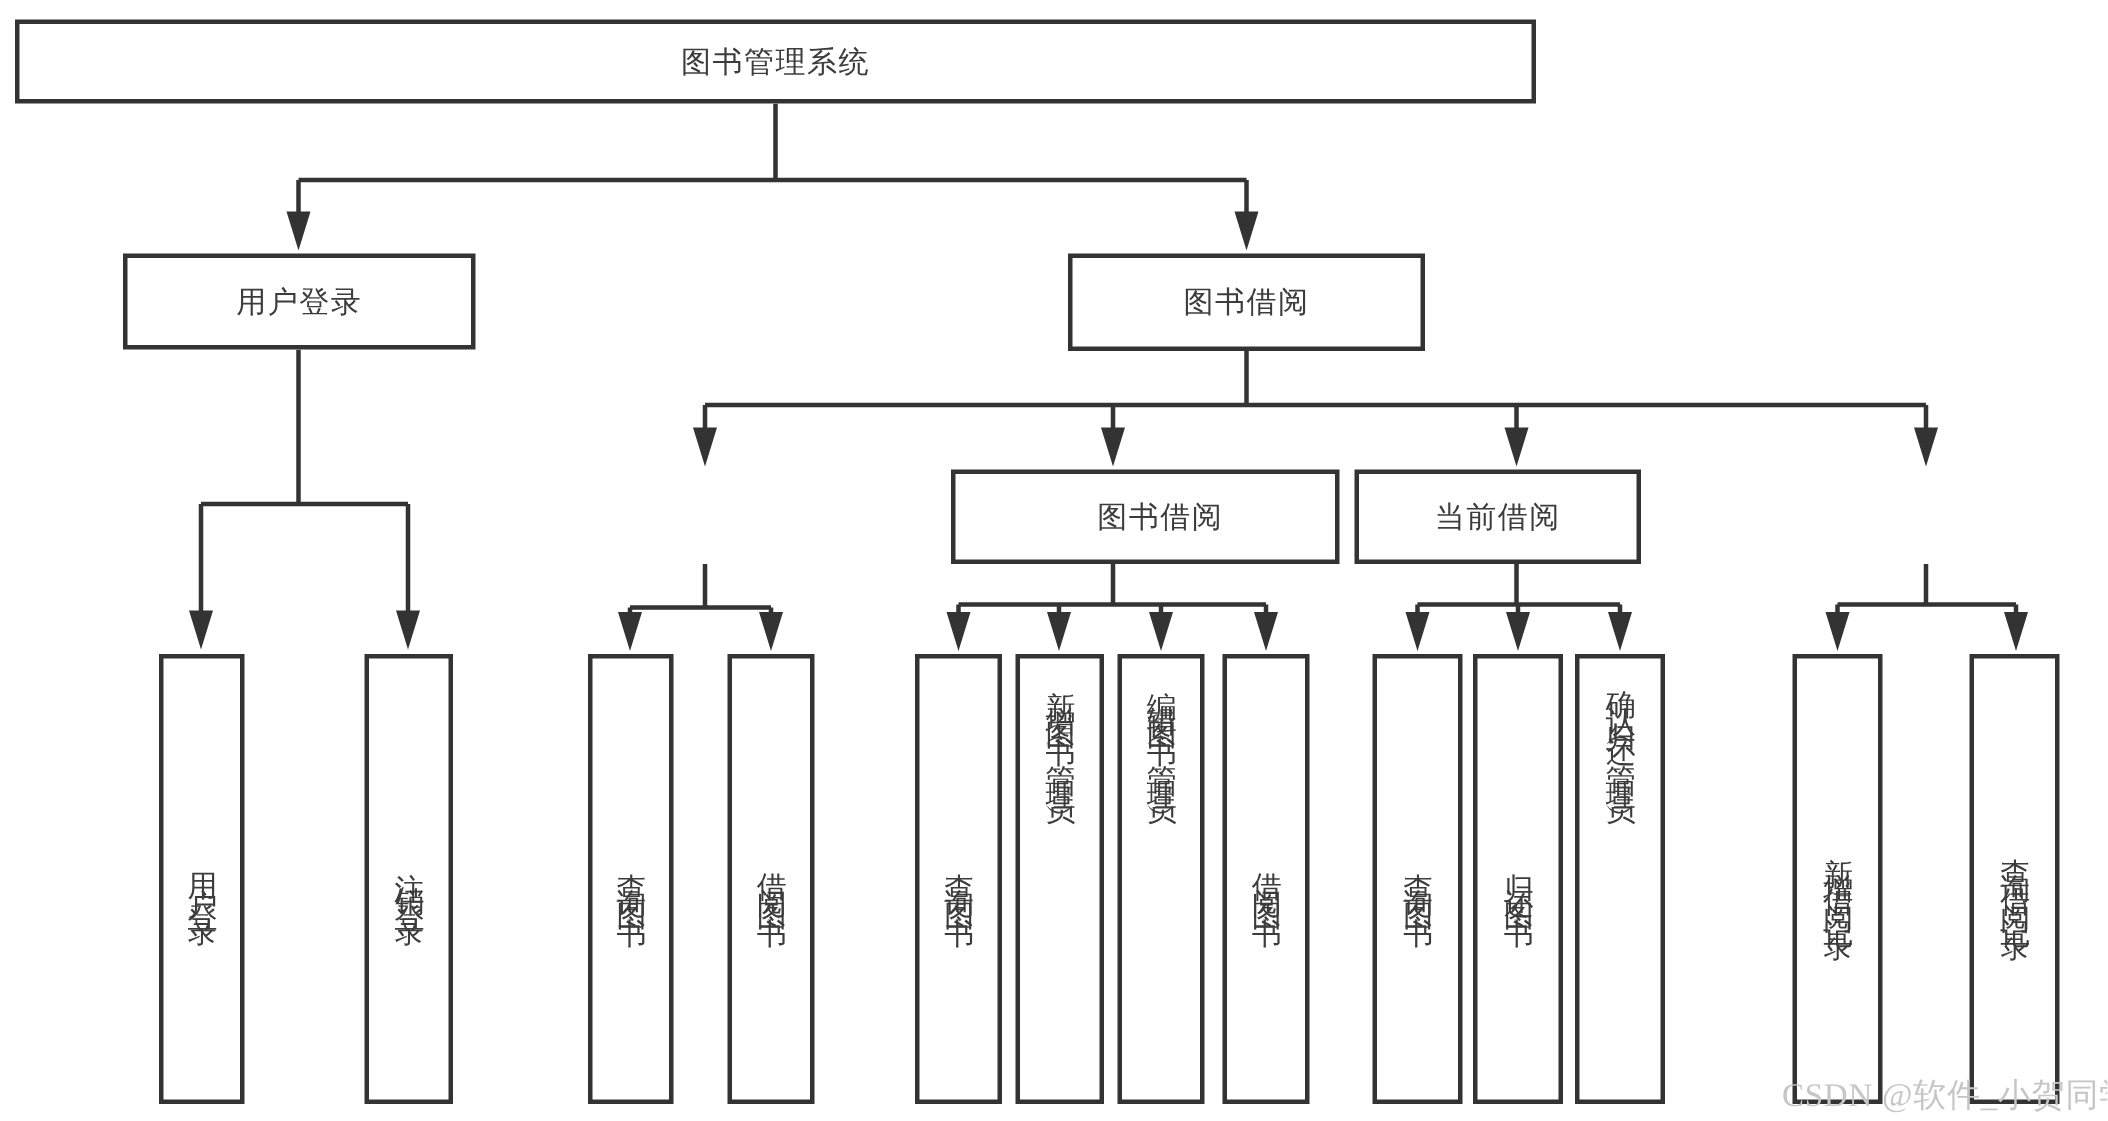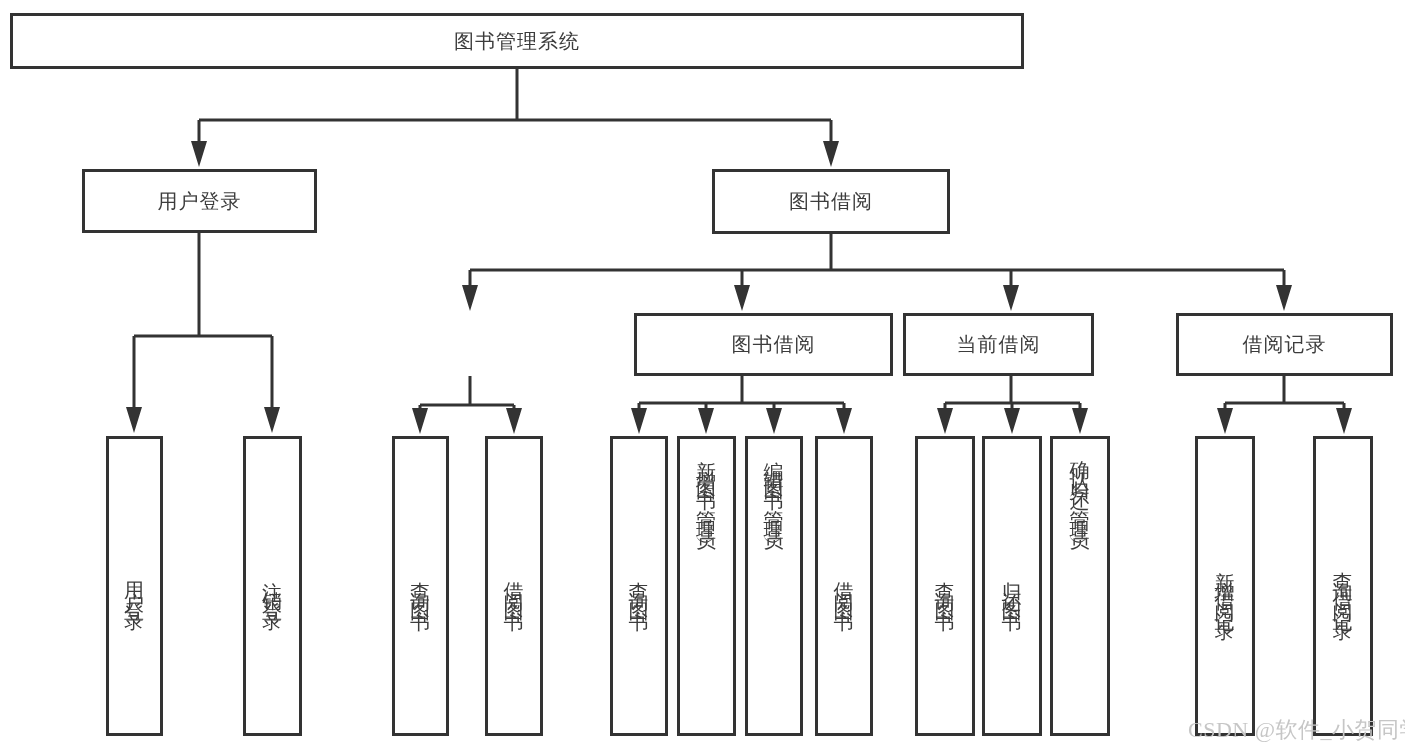--- a/index.html
+++ b/index.html
@@ -85,23 +85,20 @@
   <div class="box h" style="left:712px; top:169px; width:238px; height:65px;">
     <span>图书借阅</span>
   </div>
 
   <div class="box h" style="left:634px; top:313px; width:259px; height:63px;padding-left:20px;">
     <span>图书借阅</span>
   </div>
   <div class="box h" style="left:903px; top:313px; width:191px; height:63px;">
     <span>当前借阅</span>
   </div>
-  <div class="box h" style="left:1176px; top:313px; width:217px; height:63px;">
-    <span>借阅记录</span>
-  </div>
 
   <div class="box v" style="left:106px; width:57px;">
     <span>用户登录</span>
   </div>
   <div class="box v" style="left:243px; width:59px;">
     <span>注销登录</span>
   </div>
 
   <div class="box v" style="left:392px; width:57px;">
     <span>查询图书</span>

